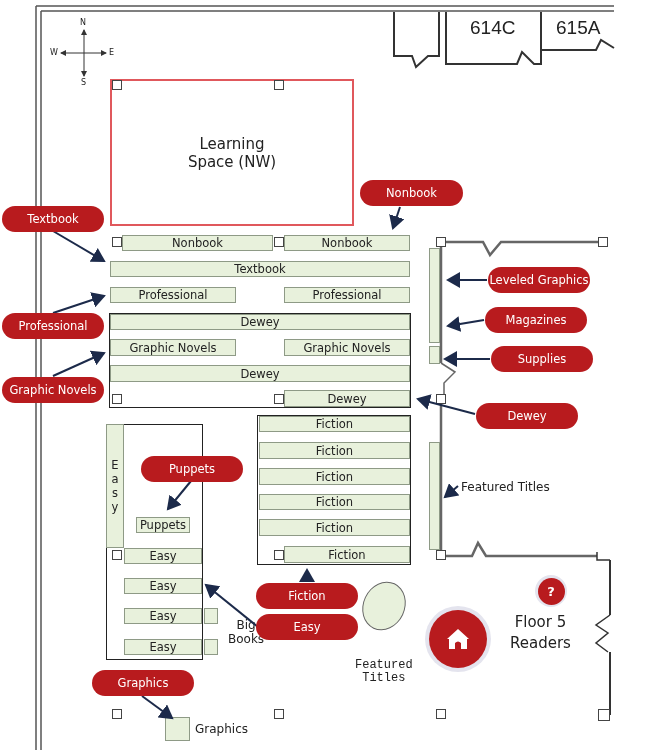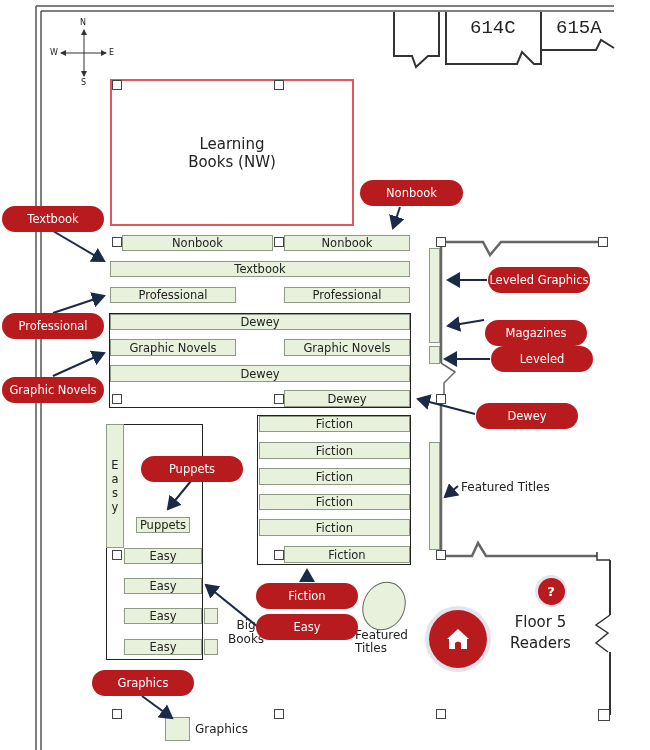--- a/index.html
+++ b/index.html
@@ -2,21 +2,21 @@
 <html><head>
 <meta charset="utf-8">
 <style>
   html,body{margin:0;padding:0;background:#fff;}
   body{width:650px;height:750px;position:relative;overflow:hidden;font-family:"DejaVu Sans",sans-serif;}
   .abs{position:absolute;box-sizing:border-box;}
   .shelf{position:absolute;box-sizing:border-box;background:#e8f1dc;border:1px solid #8e9a86;font-size:11.5px;color:#222;display:flex;align-items:center;justify-content:center;white-space:nowrap;}
   .pill{position:absolute;box-sizing:border-box;background:#b81b1e;color:#fff;font-size:11.5px;border-radius:13px;height:26px;display:flex;align-items:center;justify-content:center;cursor:pointer;white-space:nowrap;}
   .sq{position:absolute;box-sizing:border-box;width:10px;height:10px;border:1.3px solid #444;background:#fff;}
   .lbl{position:absolute;font-size:12px;color:#222;white-space:nowrap;}
-  .room{position:absolute;font-size:19px;color:#222;font-family:Liberation Mono, monospace;}
+  .room{position:absolute;font-size:19px;color:#222;font-family:Liberation Sans, sans-serif;}
   svg.overlay{position:absolute;left:0;top:0;pointer-events:none;}
 </style>
 </head>
 <body>
 
 <svg class="overlay" width="650" height="750">
 
   <line x1="36" y1="6" x2="36" y2="750" stroke="#555" stroke-width="1.5"></line>
   <line x1="41" y1="11" x2="41" y2="750" stroke="#555" stroke-width="1.5"></line>
   <line x1="36" y1="6" x2="614" y2="6" stroke="#555" stroke-width="1.5"></line>
@@ -47,21 +47,21 @@
 <span class="lbl" style="left:80px;top:18px;font-size:8px;">N</span>
 <span class="lbl" style="left:81px;top:78px;font-size:8px;">S</span>
 <span class="lbl" style="left:50px;top:48px;font-size:8px;">W</span>
 <span class="lbl" style="left:109px;top:48px;font-size:8px;">E</span>
 
 <span class="room" style="left:470px;top:17px;">614C</span>
 <span class="room" style="left:556px;top:17px;text-align:center;">615A</span>
 
 <div class="abs" style="left:110px;top:79px;width:244px;height:147px;border:2px solid #e0585c;display:flex;flex-direction:column;align-items:center;justify-content:center;font-size:15px;color:#222;">
   <span>Learning</span>
-  <span>Books (NW)</span>
+  <span>Space (NW)</span>
 </div>
 
 <div class="sq" style="left:112px;top:80px;"></div>
 <div class="sq" style="left:274px;top:80px;"></div>
 <div class="sq" style="left:112px;top:237px;"></div>
 <div class="sq" style="left:274px;top:237px;"></div>
 <div class="sq" style="left:436px;top:237px;"></div>
 <div class="sq" style="left:598px;top:237px;"></div>
 <div class="sq" style="left:112px;top:394px;"></div>
 <div class="sq" style="left:274px;top:394px;"></div>
@@ -109,21 +109,21 @@
 <div class="shelf" style="left:124px;top:548px;width:78px;height:16px;">Easy</div>
 <div class="shelf" style="left:124px;top:578px;width:78px;height:16px;">Easy</div>
 <div class="shelf" style="left:124px;top:608px;width:78px;height:16px;">Easy</div>
 <div class="shelf" style="left:124px;top:639px;width:78px;height:16px;">Easy</div>
 <div class="shelf" style="left:204px;top:608px;width:14px;height:16px;"></div>
 <div class="shelf" style="left:204px;top:639px;width:14px;height:16px;"></div>
 <span class="lbl" style="left:228px;top:618px;white-space:pre;text-align:center;line-height:14px;">Big
 Books</span>
 
 <div class="abs" style="left:363px;top:581px;width:42px;height:50px;border:1px solid #666;background:#e8f1dc;border-radius:50%;transform:rotate(25deg);"></div>
-<span class="lbl" style="left:355px;top:629px;white-space:pre;line-height:13px;">Featured
+<span class="lbl" style="left:355px;top:659px;white-space:pre;text-align:center;line-height:13px;font-family:Liberation Mono, monospace;">Featured
 Titles</span>
 
 <div class="shelf" style="left:165px;top:717px;width:25px;height:24px;"></div>
 <span class="lbl" style="left:195px;top:722px;">Graphics</span>
 
 <div class="abs" style="left:425px;top:606px;width:66px;height:66px;border-radius:50%;background:#e4e4ee;display:flex;align-items:center;justify-content:center;">
   <div style="width:58px;height:58px;border-radius:50%;background:#b81b1e;display:flex;align-items:center;justify-content:center;">
     <svg width="24" height="22" viewBox="0 0 24 22">
         <path d="M12 1 L23 11 L21 11 V21 H15 V15 Q12 12 9 15 V21 H3 V11 L1 11 Z" fill="#fff"></path>
       </svg>
@@ -158,19 +158,19 @@
     <line x1="142" y1="696" x2="172" y2="718"></line>
     <line x1="458" y1="486" x2="445" y2="497"></line>
   </g>
 </svg>
 
 <div class="pill" style="left:2px;top:206px;width:102px;">Textbook</div>
 <div class="pill" style="left:360px;top:180px;width:103px;">Nonbook</div>
 <div class="pill" style="left:2px;top:313px;width:102px;">Professional</div>
 <div class="pill" style="left:2px;top:377px;width:102px;">Graphic Novels</div>
 <div class="pill" style="left:488px;top:267px;width:102px;">Leveled Graphics</div>
-<div class="pill" style="left:485px;top:307px;width:102px;margin-top:13px;">Magazines</div>
-<div class="pill" style="left:491px;top:346px;width:102px;">Leveled</div>
+<div class="pill" style="left:485px;top:307px;width:102px;">Magazines</div>
+<div class="pill" style="left:491px;top:346px;width:102px;">Supplies</div>
 <div class="pill" style="left:476px;top:403px;width:102px;">Dewey</div>
 <div class="pill" style="left:141px;top:456px;width:102px;">Puppets</div>
 <div class="pill" style="left:256px;top:583px;width:102px;">Fiction</div>
 <div class="pill" style="left:256px;top:614px;width:102px;">Easy</div>
 <div class="pill" style="left:92px;top:670px;width:102px;">Graphics</div>
 
 </body></html>

